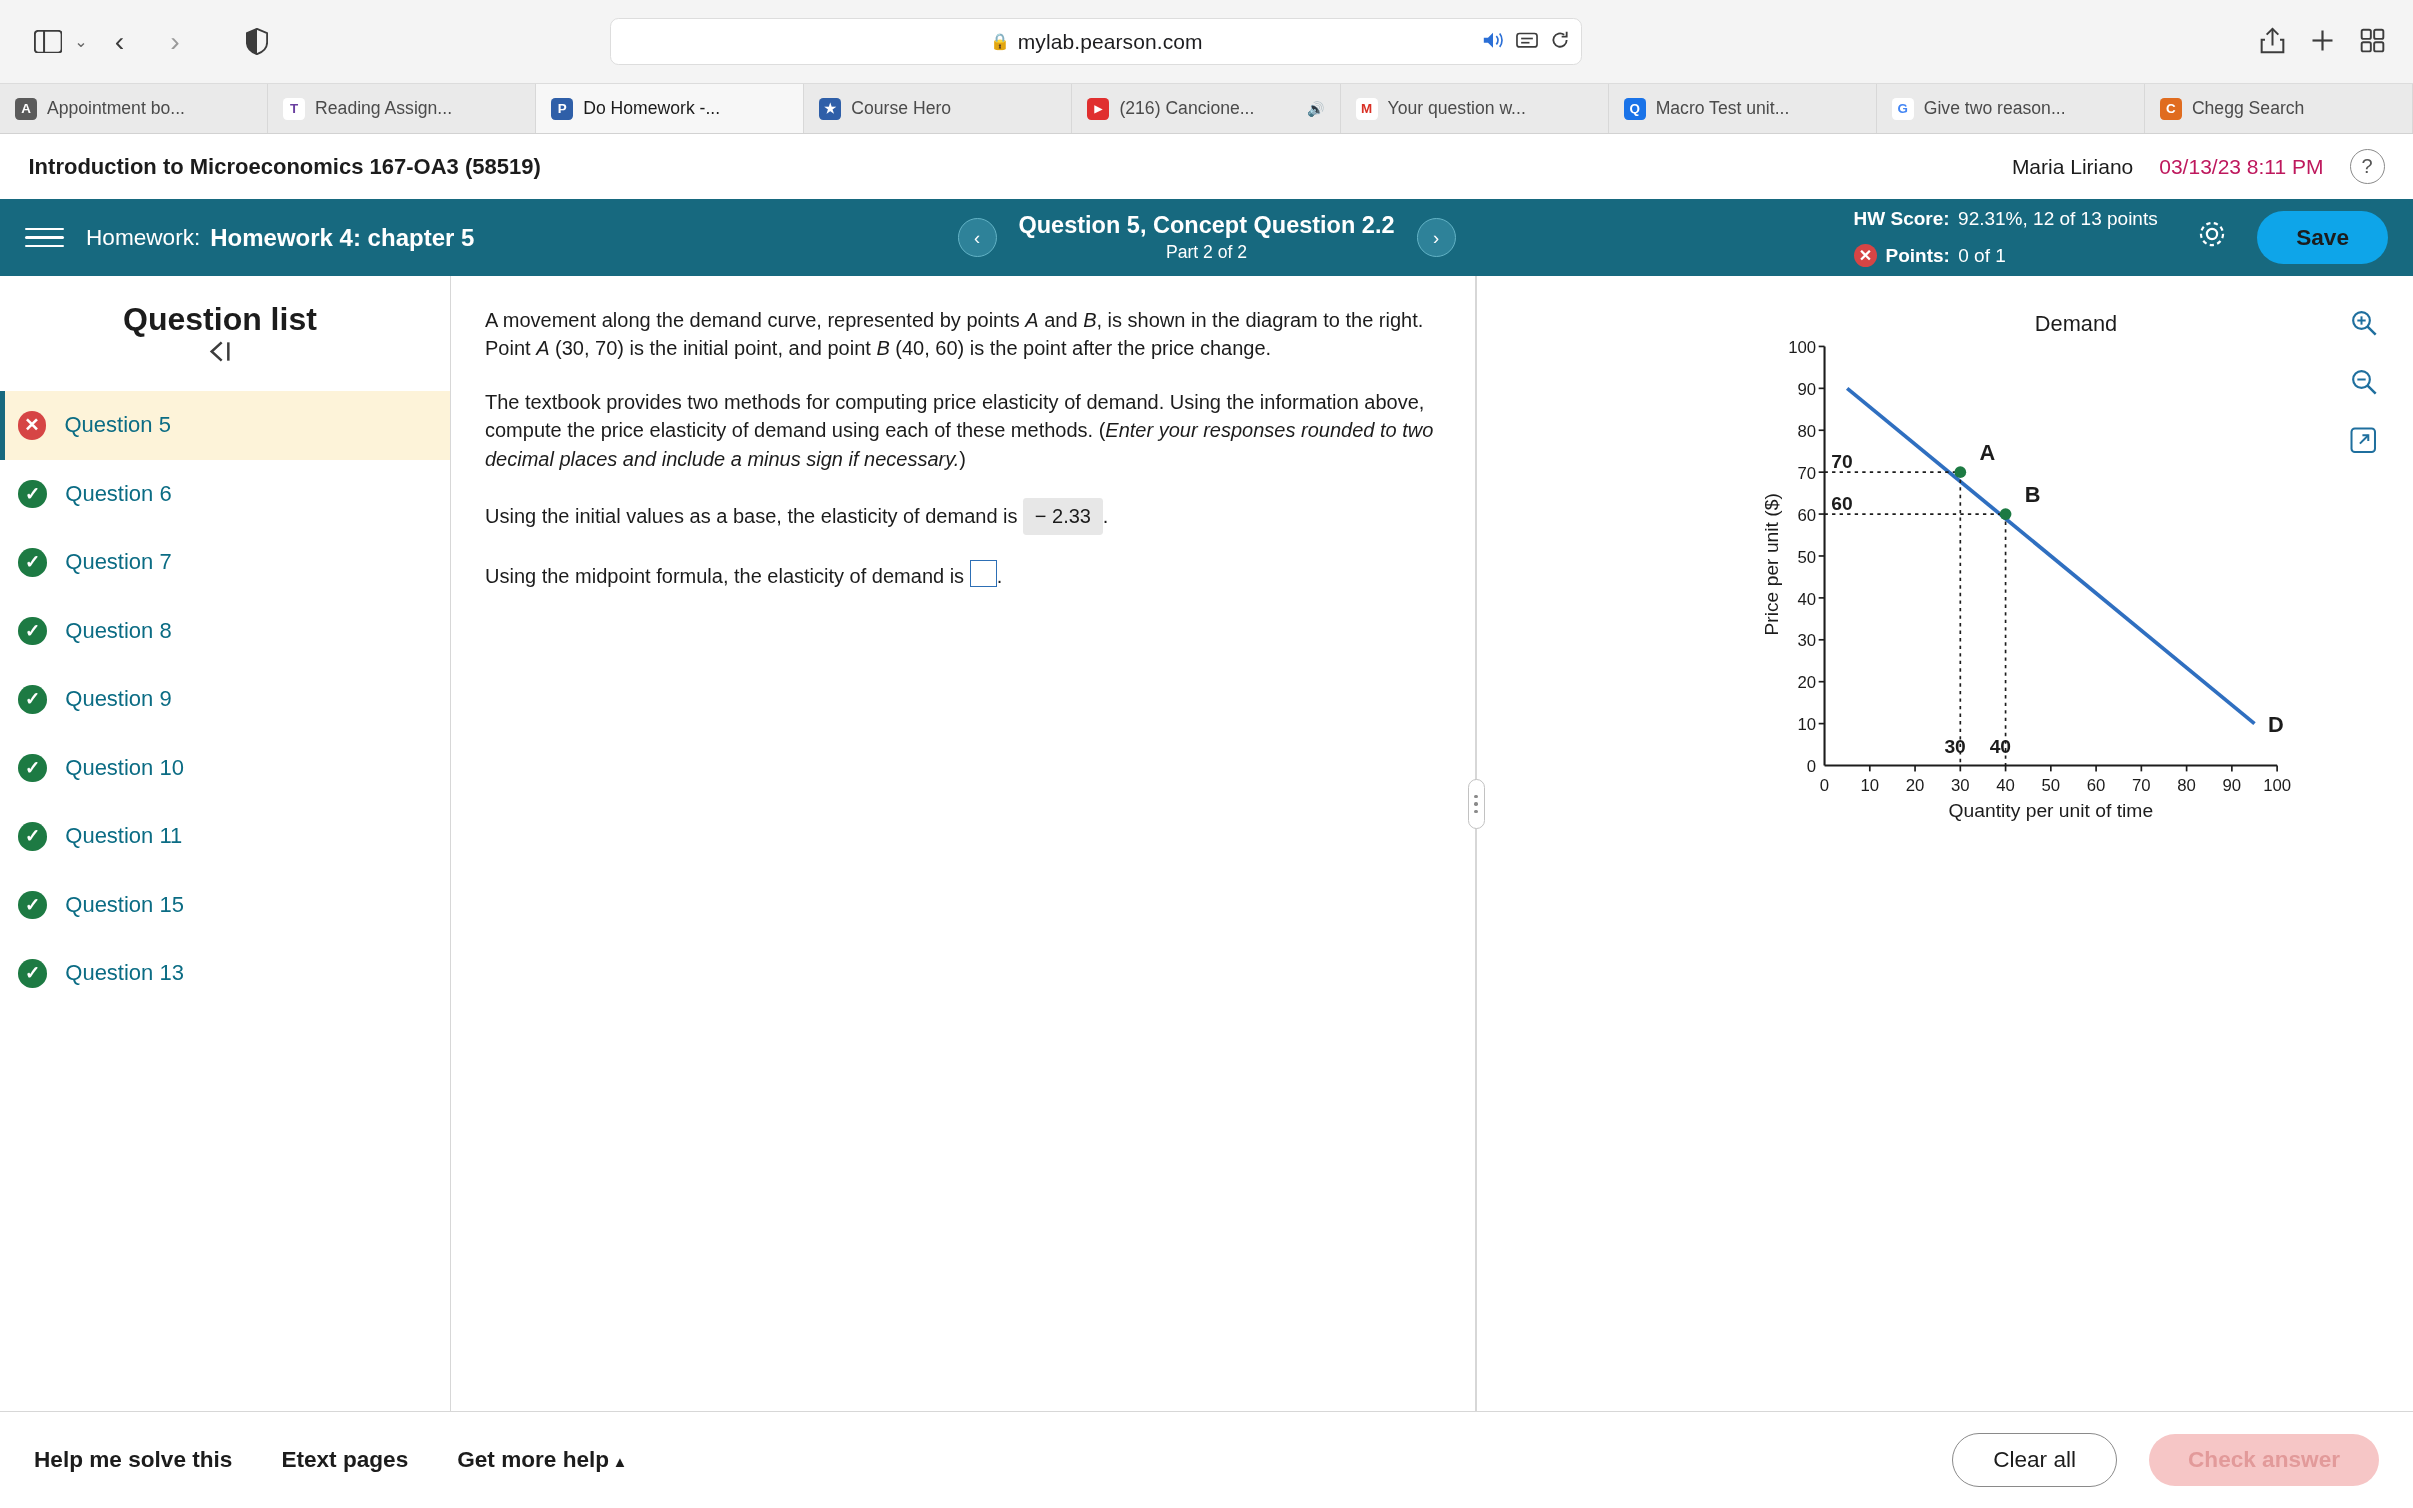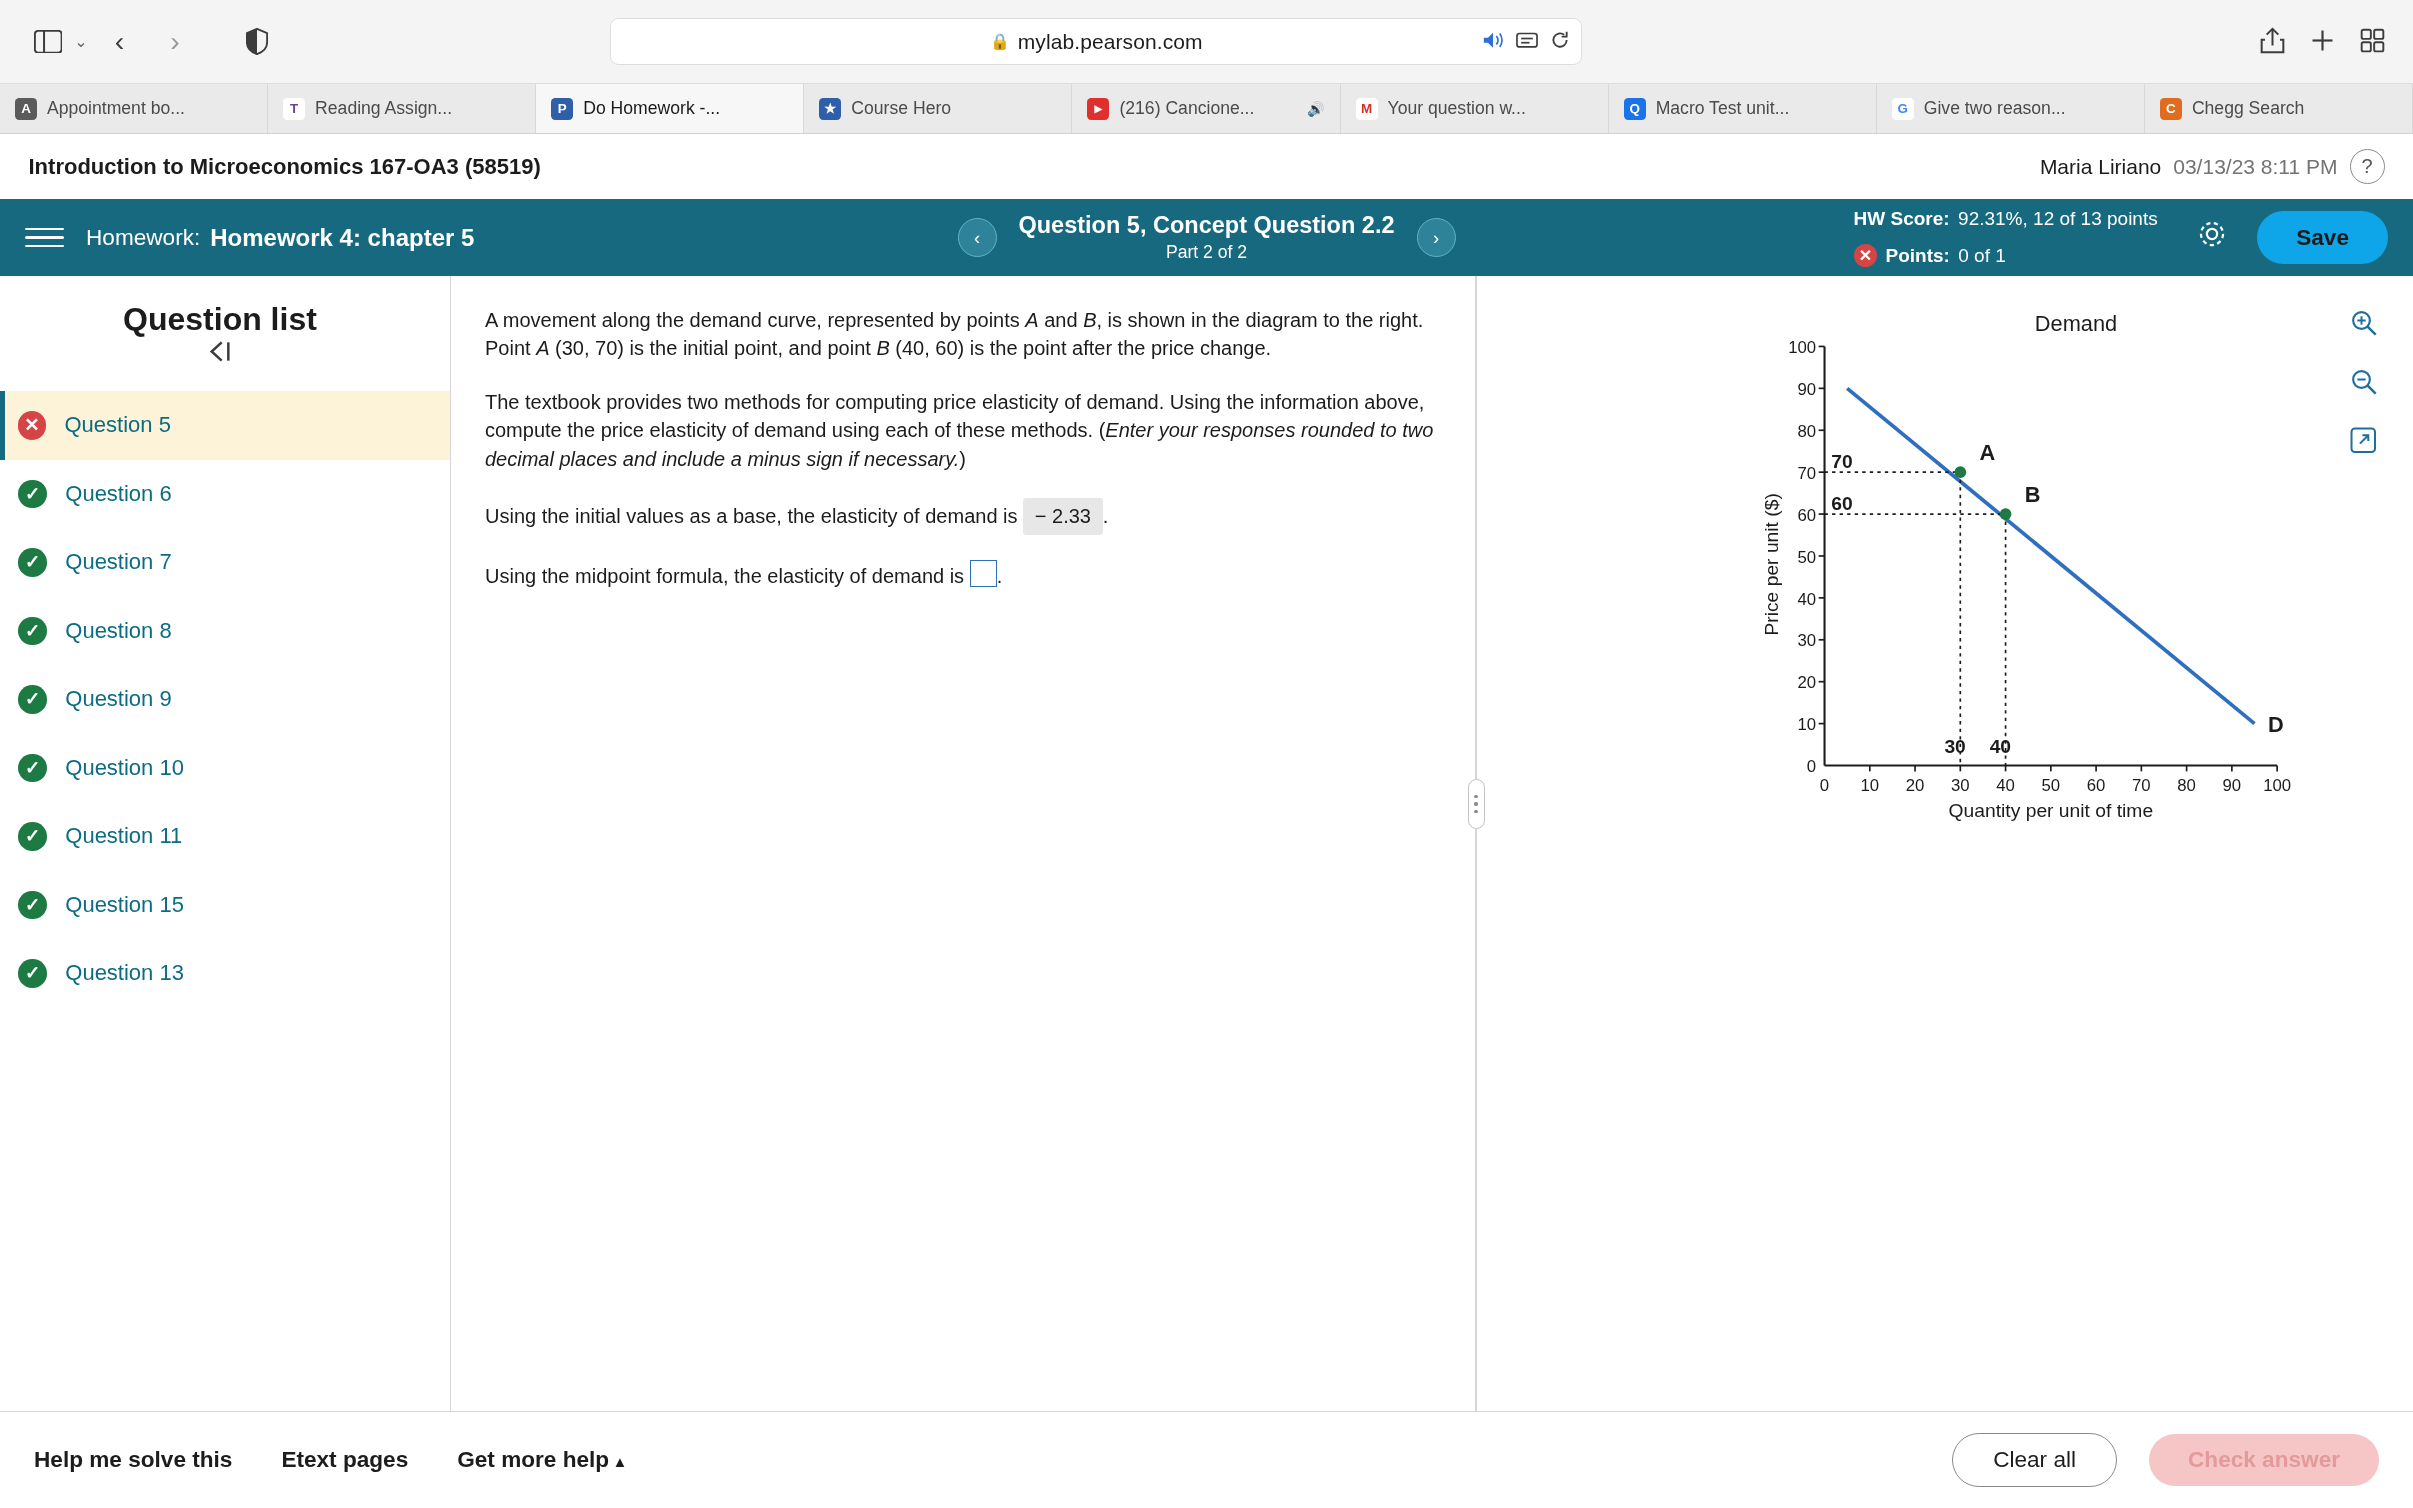--- a/index.html
+++ b/index.html
@@ -79,23 +79,23 @@
   
   .course-header {
     height: 65px;
     background: #ffffff;
     display: flex; align-items: center;
     padding: 0 28.5px;
     justify-content: space-between;
     flex: none;
   }
   .course-title { font-size: 22px; font-weight: bold; color: #1c1c1c; }
-  .course-right { display: flex; align-items: center; gap: 12px; }
+  .course-right { display: flex; align-items: center; gap: 26px; }
   .user-name { font-size: 21px; color: #1c1c1c; }
-  .timestamp { font-size: 21px; color: #737373; }
+  .timestamp { font-size: 21px; color: #be185d; }
   .help-circle {
     width: 35px; height: 35px; border-radius: 50%;
     border: 1.7px solid #8a8a8a; color: #555;
     display: flex; align-items: center; justify-content: center;
     font-size: 20px;
   }
 
   
   .hw-bar {
     height: 77px;

